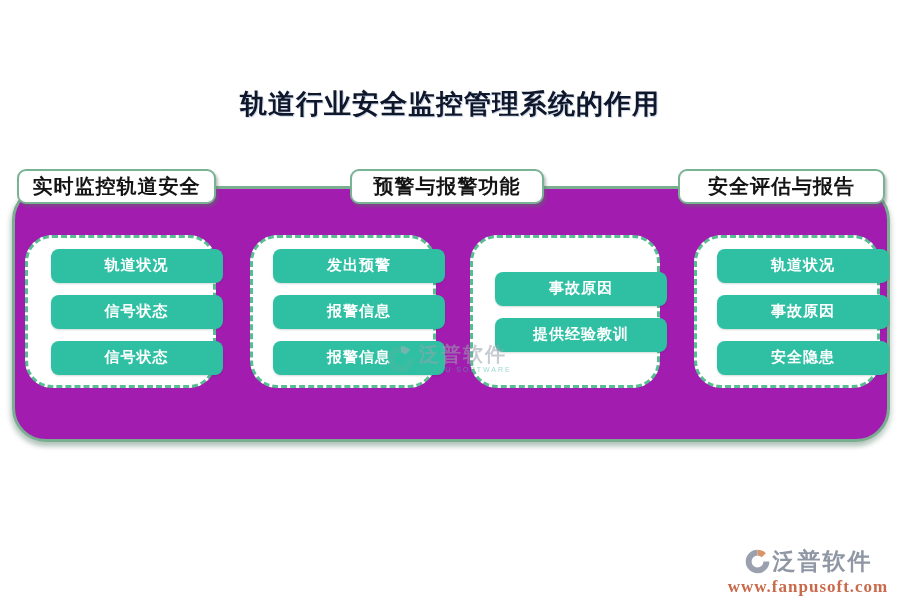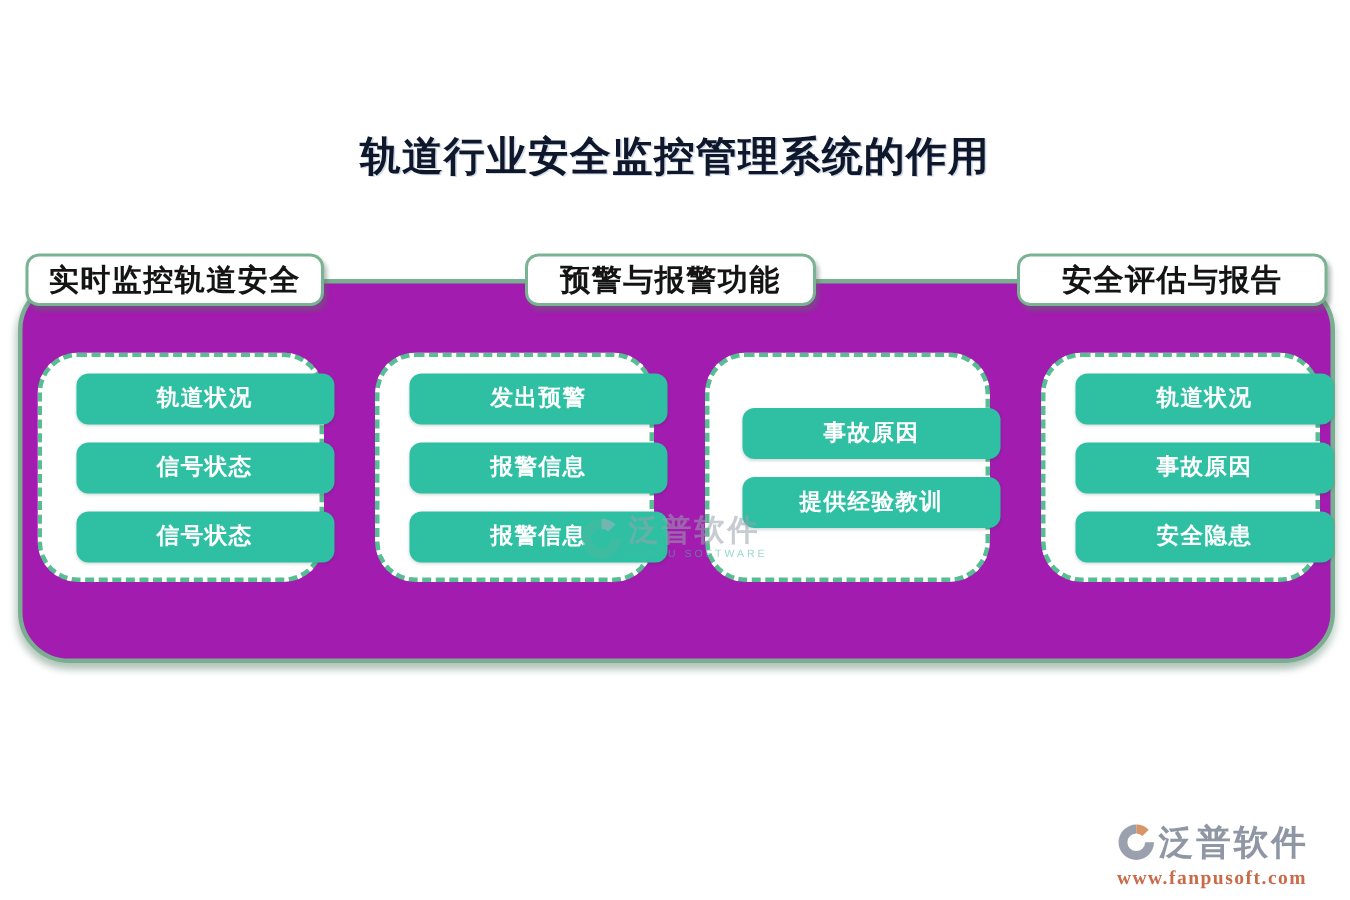--- a/index.html
+++ b/index.html
@@ -66,21 +66,21 @@
   }
   .footer-logo{
     position:absolute;right:12px;top:548px;width:160px;z-index:7;
     display:flex;flex-direction:column;align-items:center;
   }
   .footer-logo .logo-row{display:flex;align-items:center;gap:2px;}
   .footer-logo .logo-brand{
     font-size:23px;font-weight:bold;color:#8f96a4;letter-spacing:2px;line-height:1;
   }
   .footer-logo .logo-url{
-    font-size:13px;font-weight:bold;color:#c96a4a;letter-spacing:1px;margin-top:2px;
+    font-size:17px;font-weight:bold;color:#c96a4a;letter-spacing:1px;margin-top:2px;
     font-family:"Liberation Serif", serif;
   }
   .swirl{display:block;}
 </style>
 </head>
 <body>
 
 <div class="title">轨道行业安全监控管理系统的作用</div>
 
 <div class="outer">

